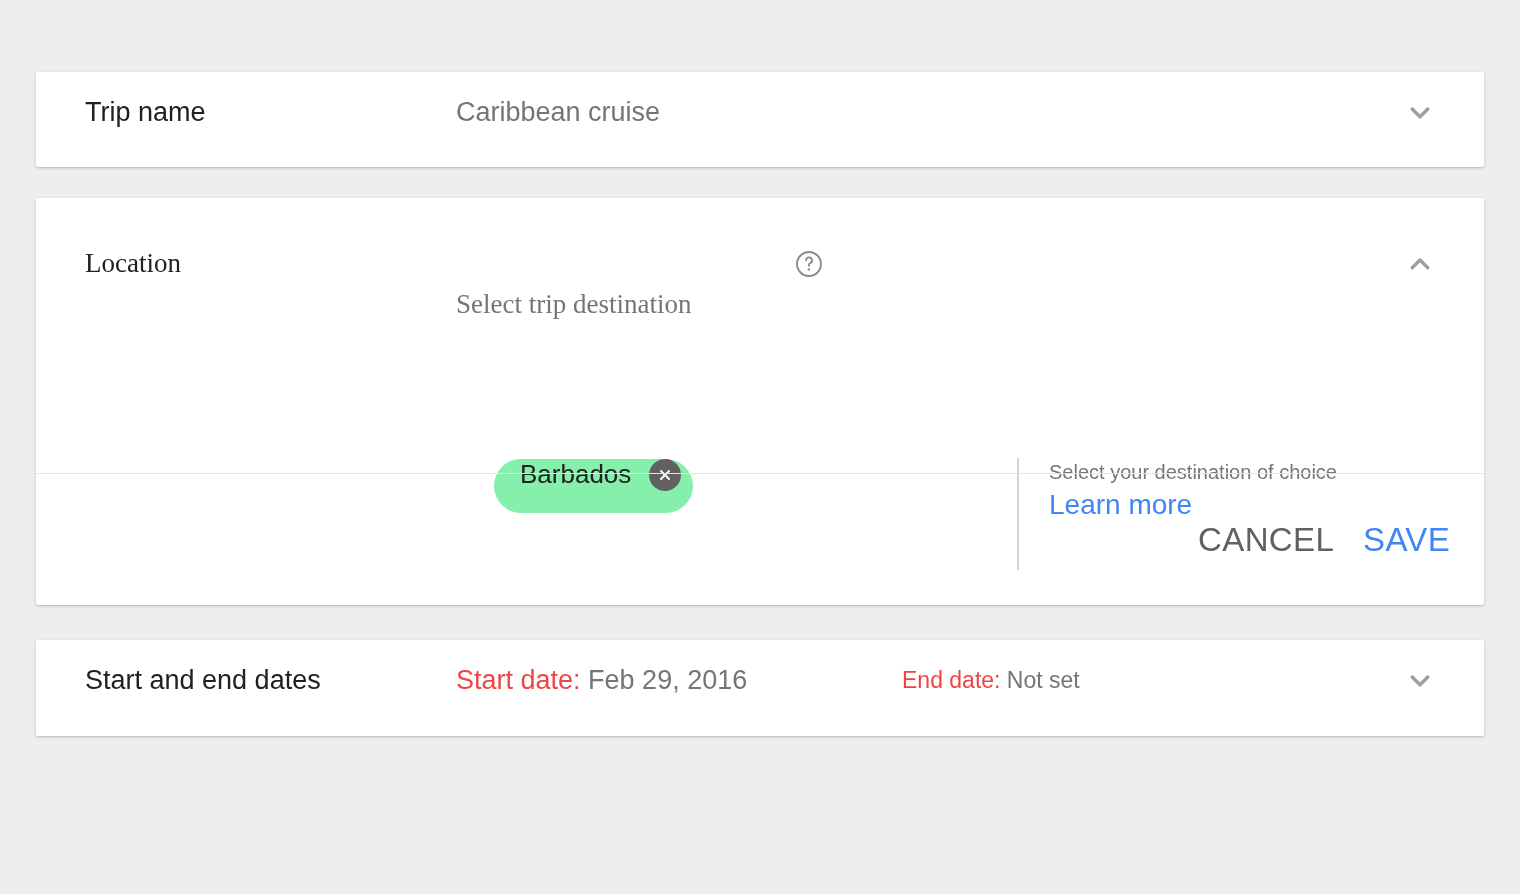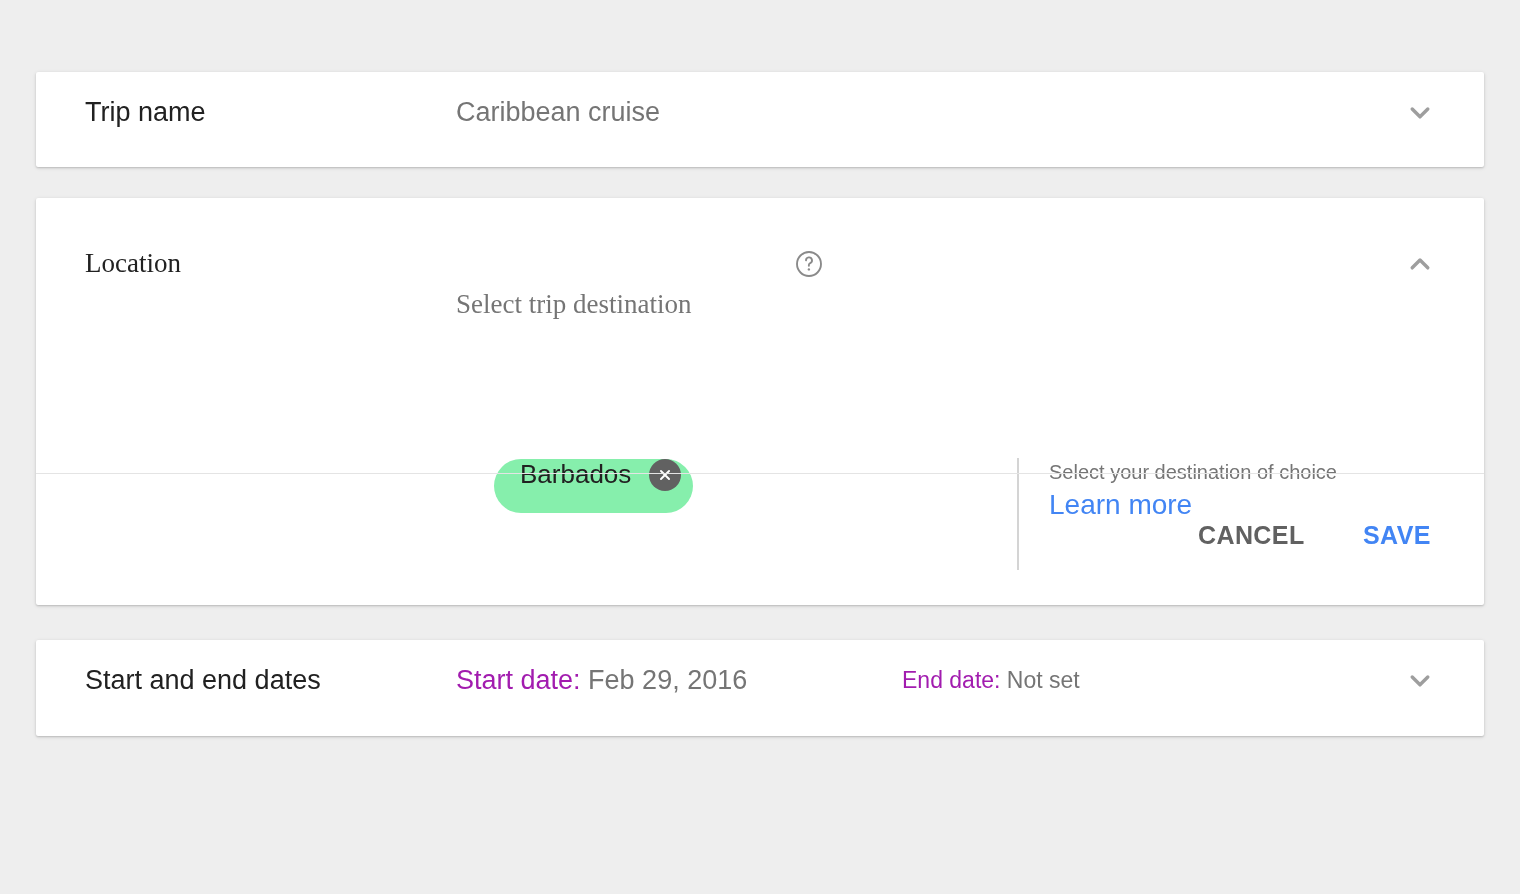--- a/index.html
+++ b/index.html
@@ -54,21 +54,21 @@
     white-space: nowrap;
   }
   .row-value-2 {
     position: absolute;
     left: 866px;
     font-size: 23px;
     color: #757575;
     white-space: nowrap;
   }
   .muted-label {
-    color: #a21caf;
+    color: #ef4444;
   }
 
   .chevron-btn {
     position: absolute;
     right: 42px;
     top: 50%;
     transform: translateY(-50%);
     width: 44px;
     height: 44px;
     display: flex;
@@ -191,25 +191,24 @@
   .action-bar {
     position: absolute;
     left: 0;
     right: 0;
     top: 276px;
     height: 131px;
   }
   .btn-text {
     position: absolute;
     top: 47px;
-    font-size: 25px;
+    font-size: 33px;
     letter-spacing: 0.4px;
     cursor: pointer;
     white-space: nowrap;
-    font-weight: bold;
   }
   #btn-cancel { left: 1162px; color: #616161; }
   #btn-save   { left: 1327px; color: #4285f4; }
 
   
   #card-dates { top: 640px; height: 96px; }
   #card-dates .row-label { left: 49px; }
 </style>
 </head>
 <body>

